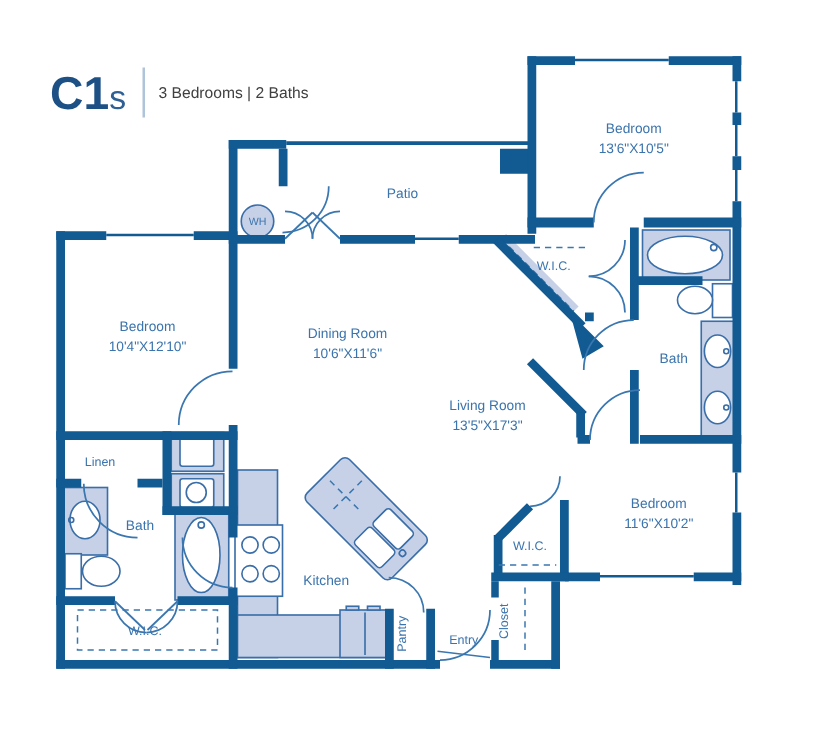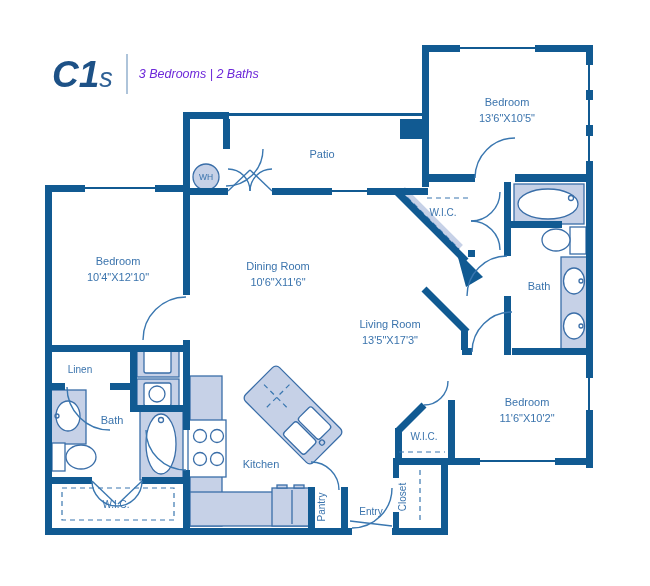--- a/index.html
+++ b/index.html
@@ -1,22 +1,22 @@
 <!DOCTYPE html>
 <html><head>
 <meta charset="utf-8">
 <style>
   html,body{margin:0;padding:0;background:#fff;}
   .stage{position:relative;width:650px;height:586px;background:#ffffff;overflow:hidden;
          font-family:"Liberation Sans",sans-serif;}
-  .header{position:absolute;top:54px;left:52px;display:flex;align-items:center;font-style:italic;}
+  .header{position:absolute;top:54px;left:40px;display:flex;align-items:center;}
   .plan-code{color:#1d5186;font-weight:bold;font-size:37px;letter-spacing:0;line-height:1;}
   .plan-code .suffix{font-weight:400;font-size:27px;color:#2e6095;}
   .hdr-divider{width:2px;height:40px;background:#aec4da;margin:0 11px 0 13px;}
-  .plan-meta{color:#6d28d9;font-size:12.5px;line-height:1.35;}
+  .plan-meta{color:#404040;font-size:12.5px;line-height:1.35;}
   svg{position:absolute;top:0;left:0;}
   .wall{fill:#115a92;}
   .wline{stroke:#115a92;stroke-width:7;}
   .win{fill:#115a92;}
   .fx{fill:#c6d1e7;stroke:#3a6ea8;stroke-width:1.3;}
   .fxw{fill:#ffffff;stroke:#3a6ea8;stroke-width:1.3;}
   .fxs{fill:none;stroke:#3a6ea8;stroke-width:1.3;}
   .arc{fill:none;stroke:#3a77b0;stroke-width:1.4;}
   .dash{fill:none;stroke:#3a77b0;stroke-width:1.2;stroke-dasharray:5 4;}
   .rod{stroke:#c6d1e7;stroke-width:11;}

